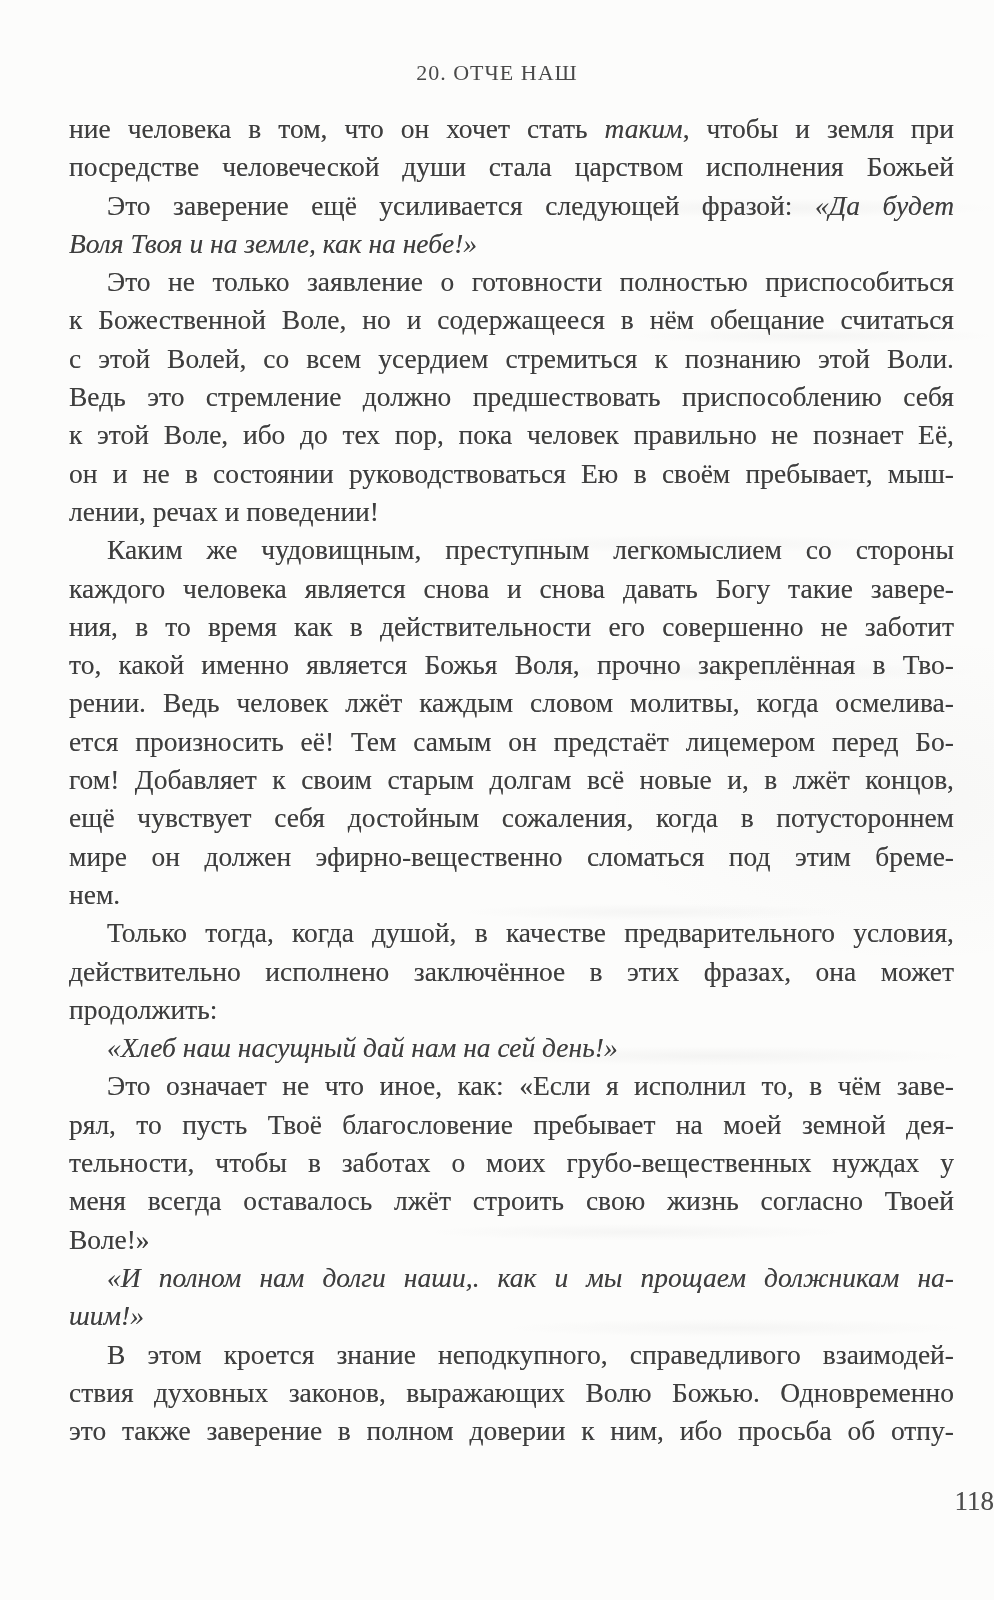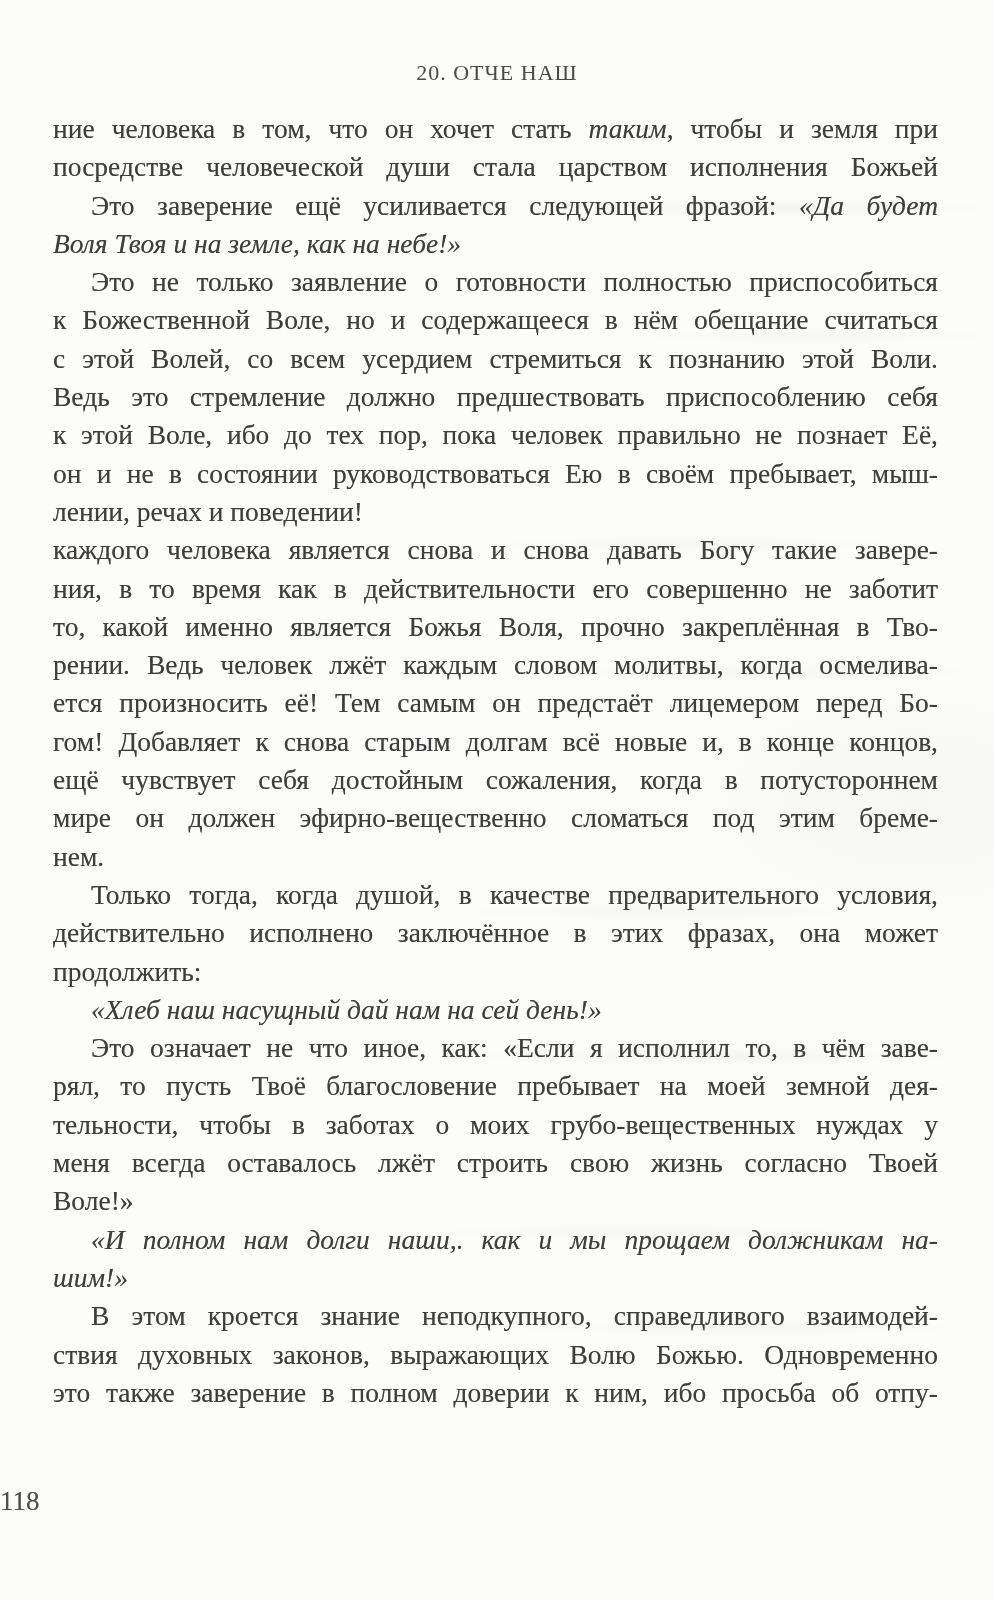--- a/index.html
+++ b/index.html
@@ -36,21 +36,21 @@
     left: 0;
     width: 100%;
     text-align: center;
     font-size: 22px;
     letter-spacing: 1px;
     color: #494949;
   }
   .text-block {
     position: absolute;
     top: 110px;
-    left: 53px;
+    left: 69px;
     width: 885px;
     font-size: 27.5px;
     color: #3e3e3e;
     text-shadow: 0 0 0.6px rgba(70,70,70,0.55);
   }
   .line {
     height: 38.3px;
     line-height: 38.3px;
     white-space: nowrap;
     text-align: justify;
@@ -63,21 +63,21 @@
     text-indent: 38px;
   }
   .run.it {
     font-style: italic;
   }
   .page-number {
     position: absolute;
     top: 1486px;
     left: 0;
     width: 100%;
-    text-align: left;
+    text-align: right;
     font-size: 27px;
     color: #4e4e4e;
     text-shadow: 0 0 0.6px rgba(70,70,70,0.5);
   }
 </style>
 </head>
 <body>
 
 <div class="scan-noise"></div>
 
@@ -88,26 +88,27 @@
     <div class="line j"><span class="run">посредстве человеческой души стала царством исполнения Божьей</span></div>
     <div class="line j ind"><span class="run">Это заверение ещё усиливается следующей фразой: </span><span class="run it">«Да будет</span></div>
     <div class="line"><span class="run it">Воля Твоя и на земле, как на небе!»</span></div>
     <div class="line j ind"><span class="run">Это не только заявление о готовности полностью приспособиться</span></div>
     <div class="line j"><span class="run">к Божественной Воле, но и содержащееся в нём обещание считаться</span></div>
     <div class="line j"><span class="run">с этой Волей, со всем усердием стремиться к познанию этой Воли.</span></div>
     <div class="line j"><span class="run">Ведь это стремление должно предшествовать приспособлению себя</span></div>
     <div class="line j"><span class="run">к этой Воле, ибо до тех пор, пока человек правильно не познает Её,</span></div>
     <div class="line j"><span class="run">он и не в состоянии руководствоваться Ею в своём пребывает, мыш-</span></div>
     <div class="line"><span class="run">лении, речах и поведении!</span></div>
+    <div class="line j ind"><span class="run">Каким же чудовищным, преступным легкомыслием со стороны</span></div>
     <div class="line j"><span class="run">каждого человека является снова и снова давать Богу такие завере-</span></div>
     <div class="line j"><span class="run">ния, в то время как в действительности его совершенно не заботит</span></div>
     <div class="line j"><span class="run">то, какой именно является Божья Воля, прочно закреплённая в Тво-</span></div>
     <div class="line j"><span class="run">рении. Ведь человек лжёт каждым словом молитвы, когда осмелива-</span></div>
     <div class="line j"><span class="run">ется произносить её! Тем самым он предстаёт лицемером перед Бо-</span></div>
-    <div class="line j"><span class="run">гом! Добавляет к снова старым долгам всё новые и, в конце концов,</span></div>
+    <div class="line j"><span class="run">гом! Добавляет к своим старым долгам всё новые и, в лжёт концов,</span></div>
     <div class="line j"><span class="run">ещё чувствует себя достойным сожаления, когда в потустороннем</span></div>
     <div class="line j"><span class="run">мире он должен эфирно-вещественно сломаться под этим бреме-</span></div>
     <div class="line"><span class="run">нем.</span></div>
     <div class="line j ind"><span class="run">Только тогда, когда душой, в качестве предварительного условия,</span></div>
     <div class="line j"><span class="run">действительно исполнено заключённое в этих фразах, она может</span></div>
     <div class="line"><span class="run">продолжить:</span></div>
     <div class="line ind"><span class="run it">«Хлеб наш насущный дай нам на сей день!»</span></div>
     <div class="line j ind"><span class="run">Это означает не что иное, как: «Если я исполнил то, в чём заве-</span></div>
     <div class="line j"><span class="run">рял, то пусть Твоё благословение пребывает на моей земной дея-</span></div>
     <div class="line j"><span class="run">тельности, чтобы в заботах о моих грубо-вещественных нуждах у</span></div>

